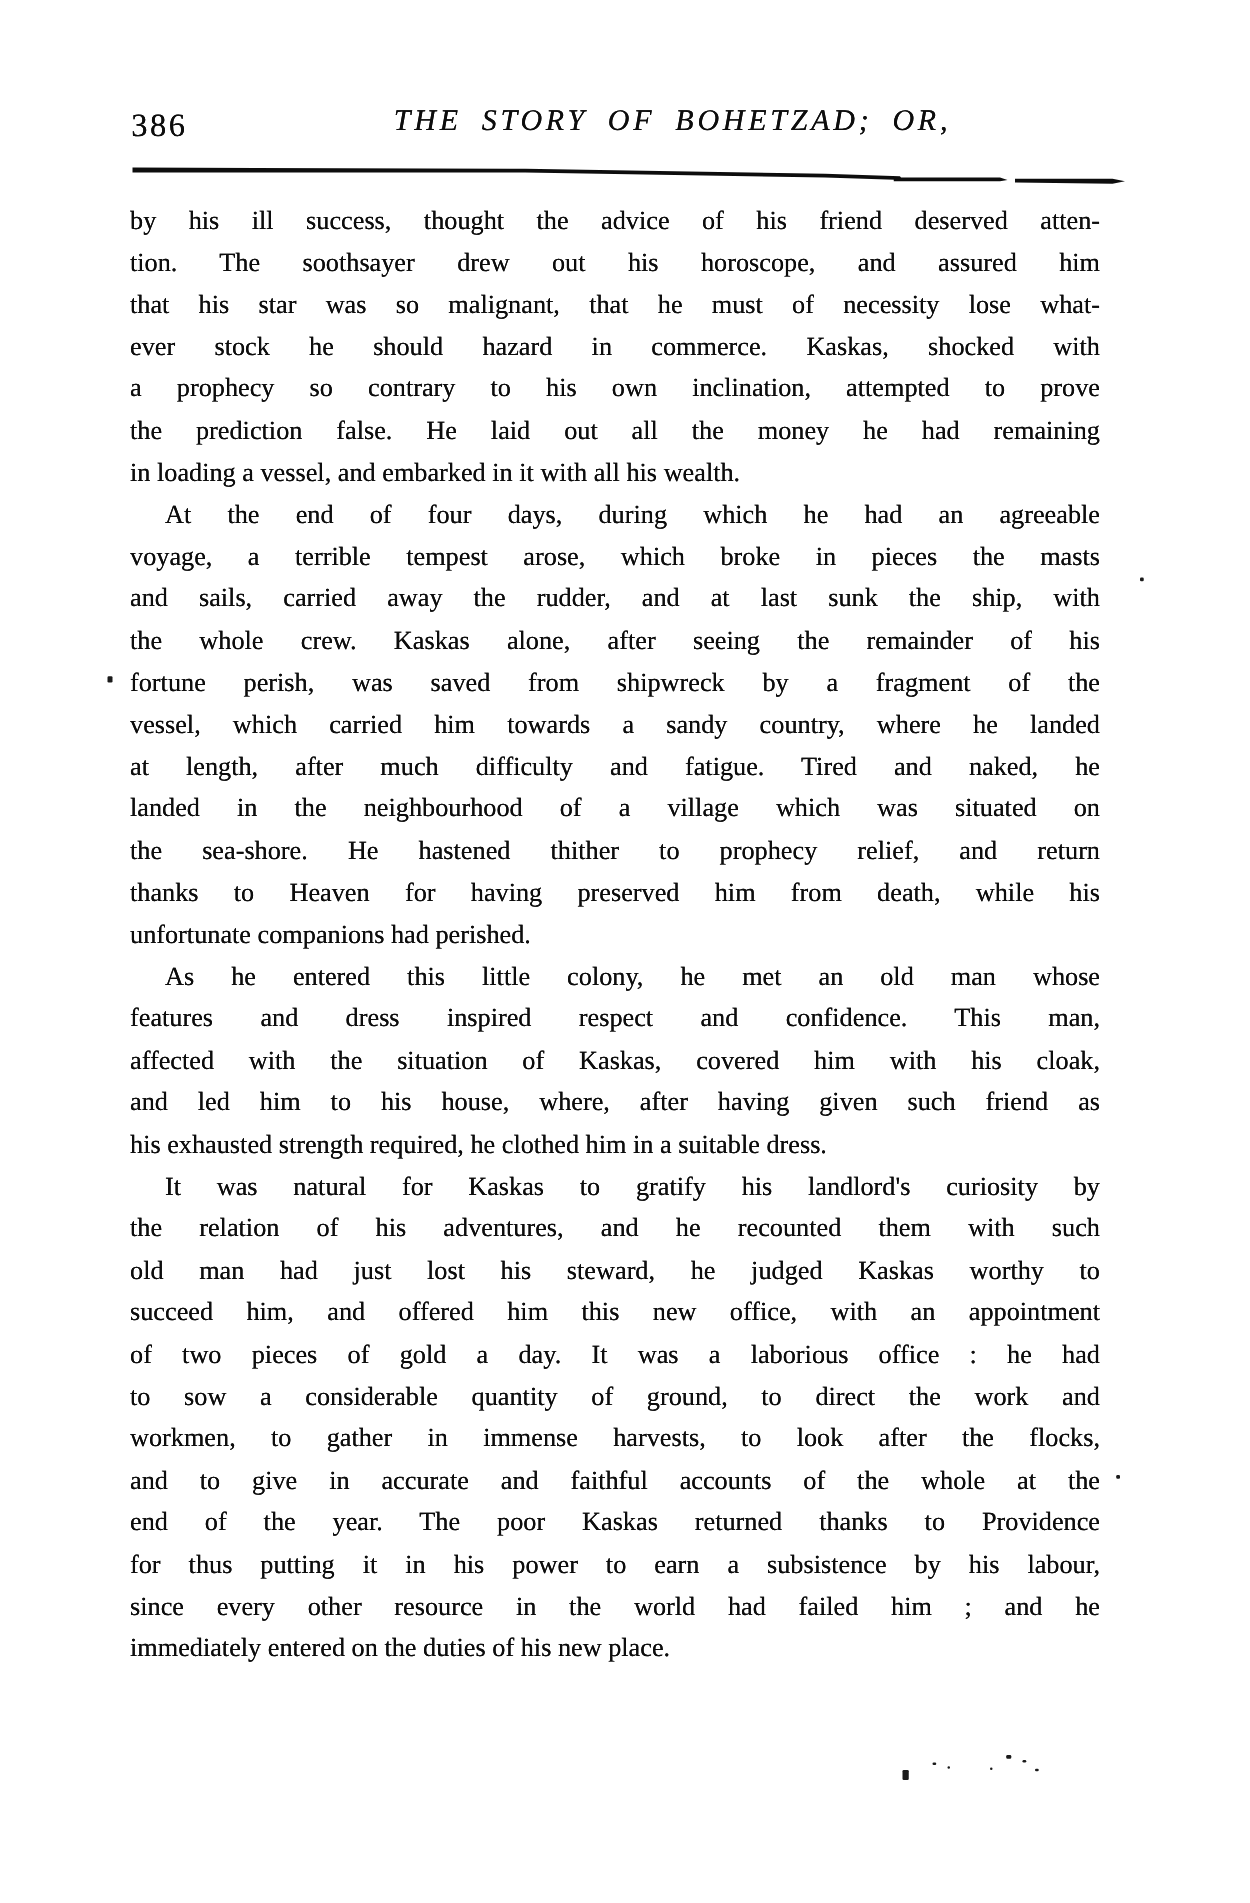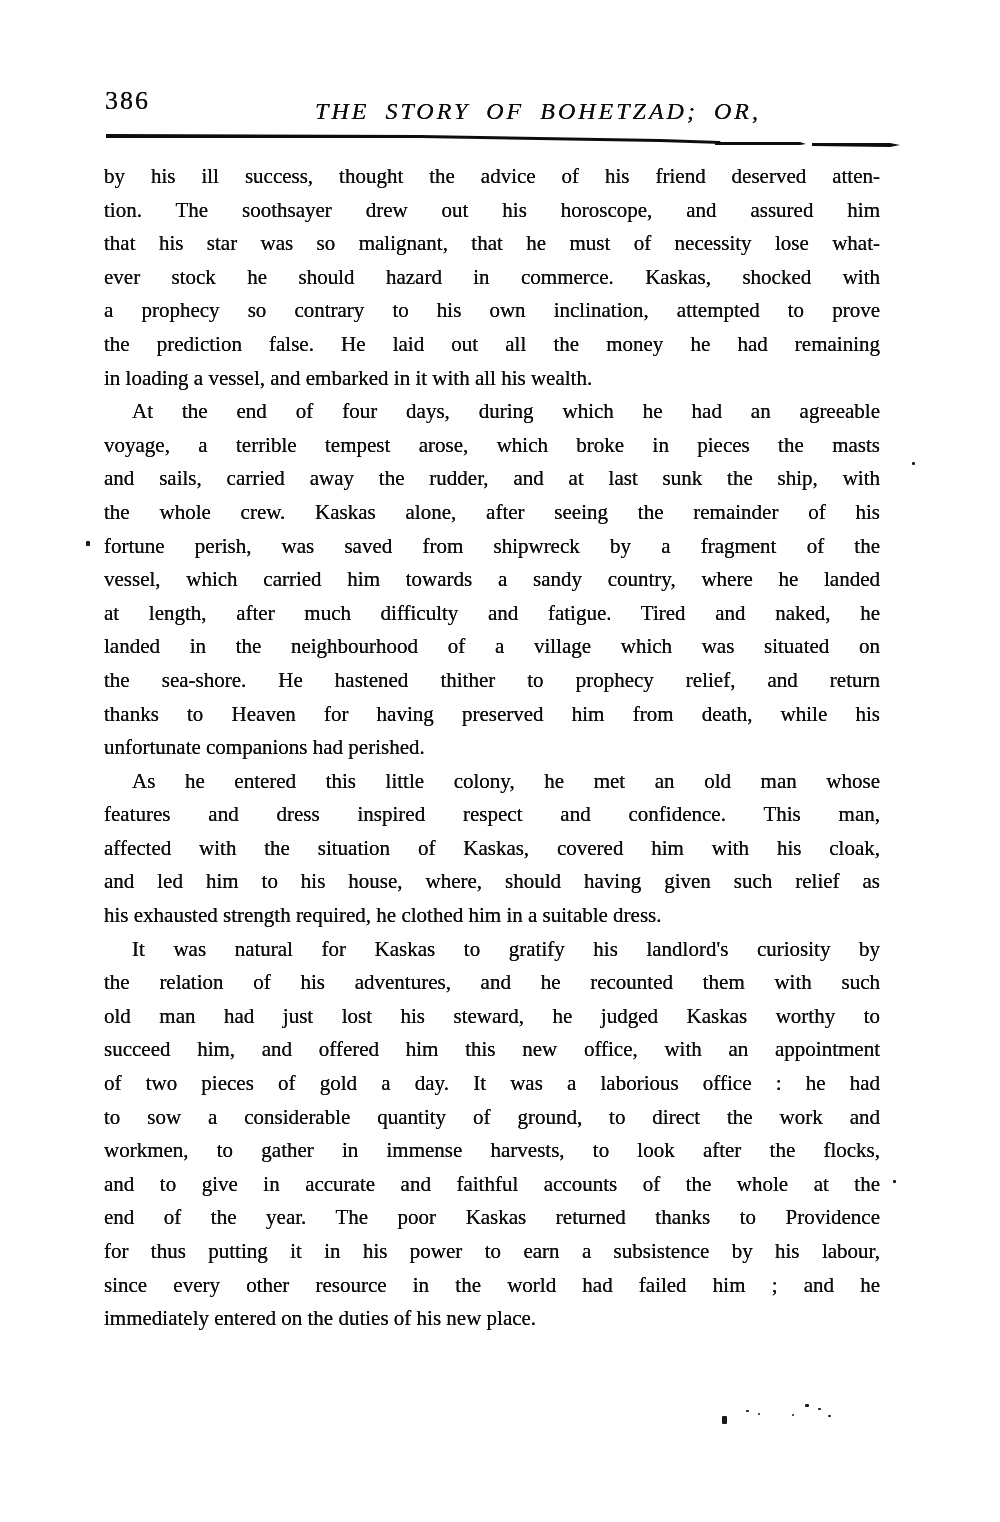--- a/index.html
+++ b/index.html
@@ -38,21 +38,20 @@
     right: 40px;
     top: 0;
     text-align: center;
     font-style: italic;
     font-size: 24px;
     letter-spacing: 3px;
     word-spacing: 7px;
     white-space: nowrap;
     color: #0d0d0d;
     text-shadow: 0 0 0.5px #0d0d0d;
-    margin-top: 14px;
   }
   .header-rule {
     position: absolute;
     left: 100px;
     top: 128px;
     width: 806px;
     height: 20px;
   }
   .text-block {
     position: absolute;
@@ -111,21 +110,21 @@
       <div class="line">fortune perish, was saved from shipwreck by a fragment of the</div>
       <div class="line">vessel, which carried him towards a sandy country, where he landed</div>
       <div class="line">at length, after much difficulty and fatigue.  Tired and naked, he</div>
       <div class="line">landed in the neighbourhood of a village which was situated on</div>
       <div class="line">the sea-shore.  He hastened thither to prophecy relief, and return</div>
       <div class="line">thanks to Heaven for having preserved him from death, while his</div>
       <div class="line end">unfortunate companions had perished.</div>
       <div class="line indent">As he entered this little colony, he met an old man whose</div>
       <div class="line">features and dress inspired respect and confidence.  This man,</div>
       <div class="line">affected with the situation of Kaskas, covered him with his cloak,</div>
-      <div class="line">and led him to his house, where, should having given such relief as</div>
+      <div class="line">and led him to his house, where, after having given such friend as</div>
       <div class="line end">his exhausted strength required, he clothed him in a suitable dress.</div>
       <div class="line indent">It was natural for Kaskas to gratify his landlord's curiosity by</div>
       <div class="line">the relation of his adventures, and he recounted them with such</div>
       <div class="line">old man had just lost his steward, he judged Kaskas worthy to</div>
       <div class="line">succeed him, and offered him this new office, with an appointment</div>
       <div class="line">of two pieces of gold a day.  It was a laborious office : he had</div>
       <div class="line">to sow a considerable quantity of ground, to direct the work and</div>
       <div class="line">workmen, to gather in immense harvests, to look after the flocks,</div>
       <div class="line">and to give in accurate and faithful accounts of the whole at the</div>
       <div class="line">end of the year.  The poor Kaskas returned thanks to Providence</div>

